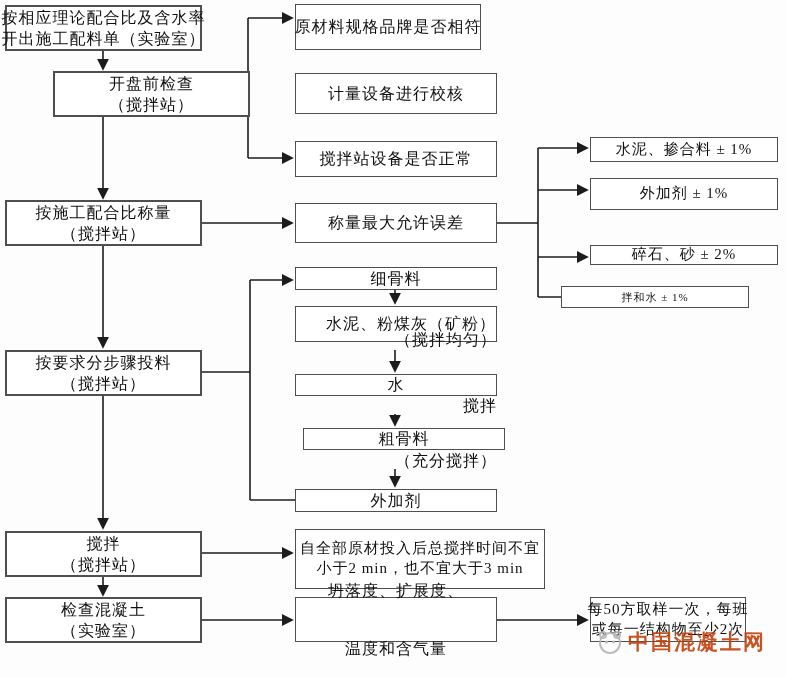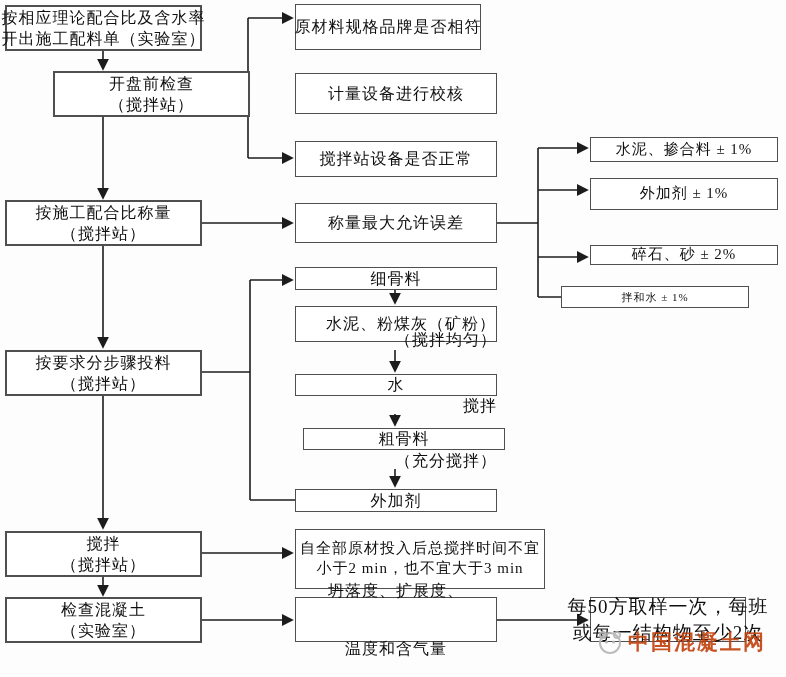--- a/index.html
+++ b/index.html
@@ -178,21 +178,21 @@
   <div class="box thin" style="left:295px;top:529px;width:250px;height:60px;font-size:15px;">
     <span>自全部原材投入后总搅拌时间不宜</span>
     <span>小于2 min，也不宜大于3 min</span>
   </div>
 
   <div class="box thin" style="left:295px;top:597px;width:202px;height:45px;gap:37px;">
     <span>坍落度、扩展度、</span>
     <span>温度和含气量</span>
   </div>
 
-  <div class="box thin" style="left:590px;top:597px;width:156px;height:45px;font-size:19px;">
+  <div class="box thin" style="left:590px;top:597px;width:156px;height:45px;font-size:15px;">
     <span>每50方取样一次，每班</span>
     <span>或每一结构物至少2次</span>
   </div>
 
   <div class="watermark">
     <svg width="28" height="28" viewBox="0 0 28 28">
       <circle cx="14" cy="15" r="10" fill="none" stroke="#b5b5b5" stroke-width="2"></circle>
       <circle cx="7" cy="7" r="3" fill="none" stroke="#b5b5b5" stroke-width="2"></circle>
       <circle cx="21" cy="7" r="3" fill="none" stroke="#b5b5b5" stroke-width="2"></circle>
       <circle cx="10.5" cy="14" r="1.6" fill="#b5b5b5"></circle>

